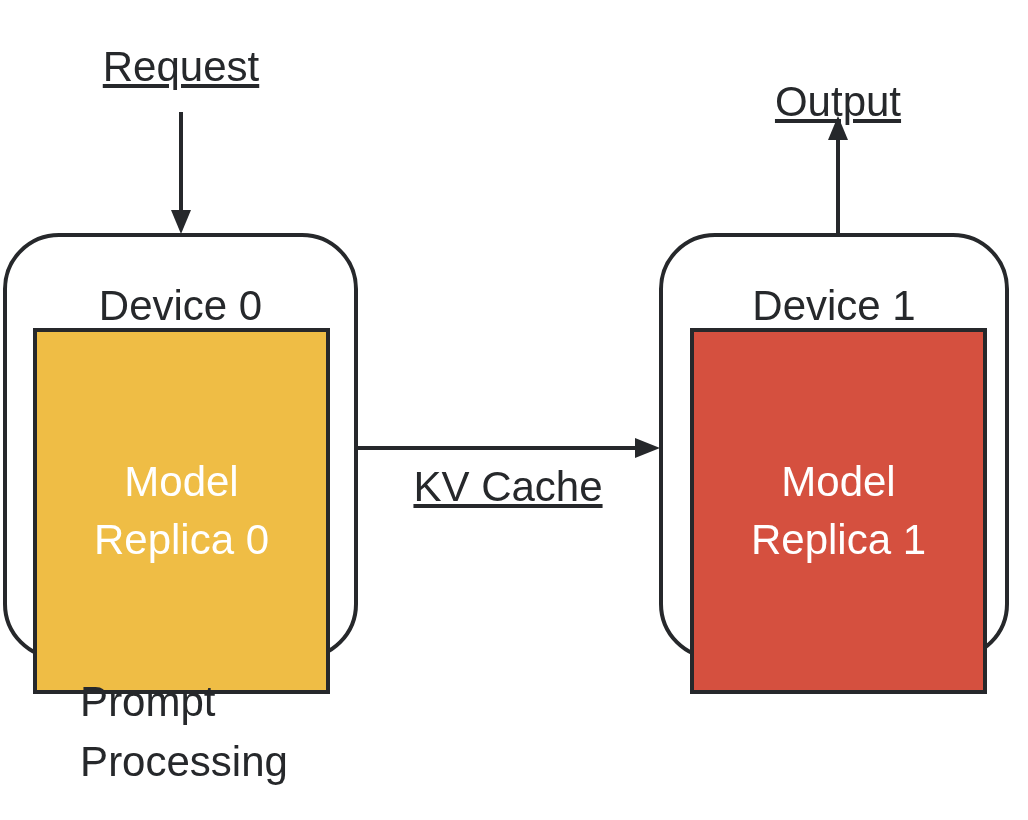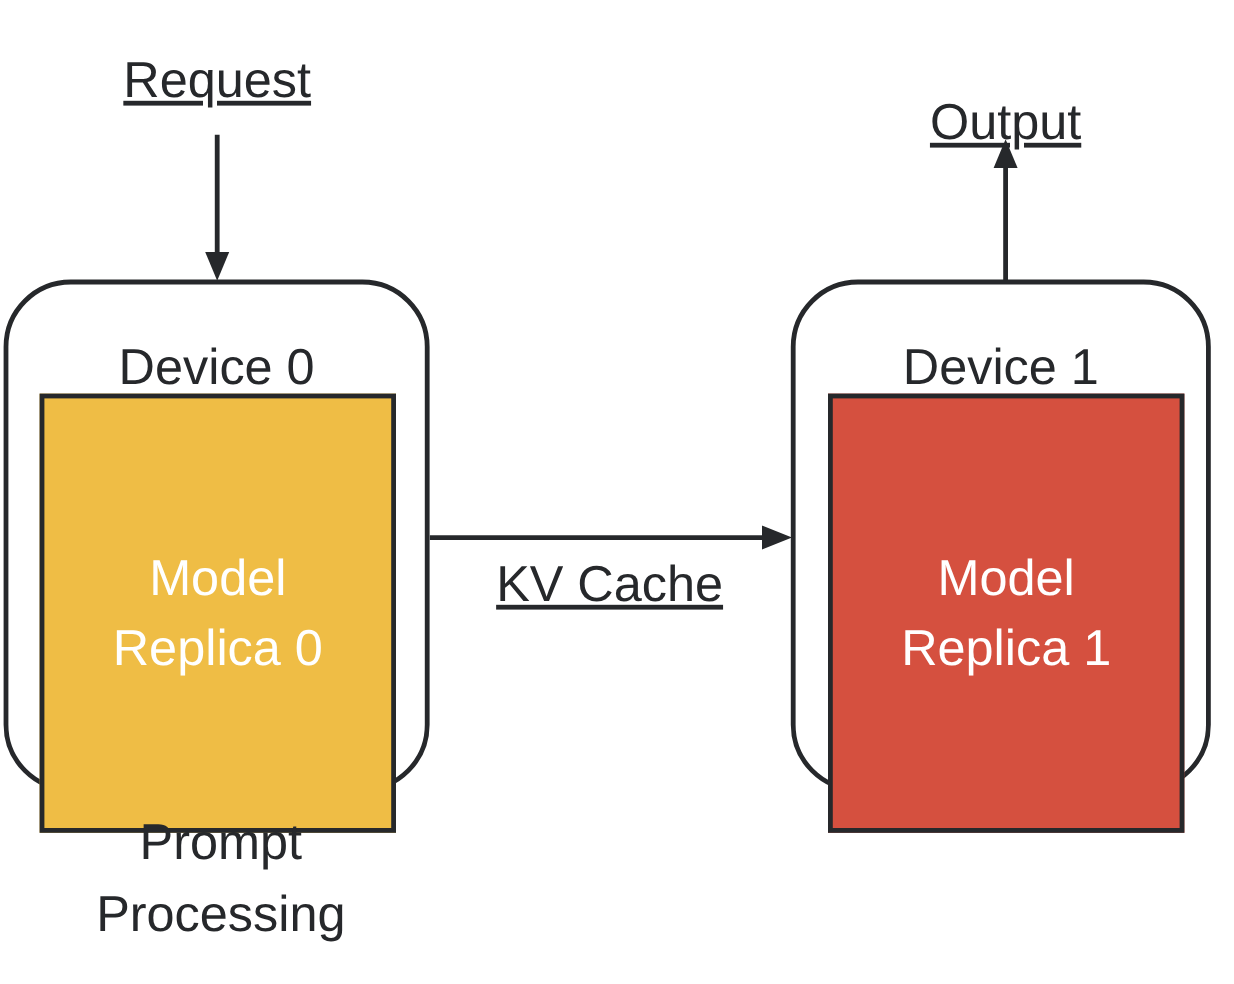--- a/index.html
+++ b/index.html
@@ -72,21 +72,20 @@
     line-height: 58px;
     text-align: center;
     white-space: pre-line;
   }
   .caption {
     position: absolute;
     top: 672px;
     transform: translateX(-50%);
     font-size: 42px;
     line-height: 60px;
-    text-align: center;
     white-space: pre-line;
   }
   .caption-0 { left: 184px; }
   .caption-1 { left: 838px; }
 </style>
 </head>
 <body>
 
 <div class="stage" style="color: rgb(38, 40, 43);">
 

